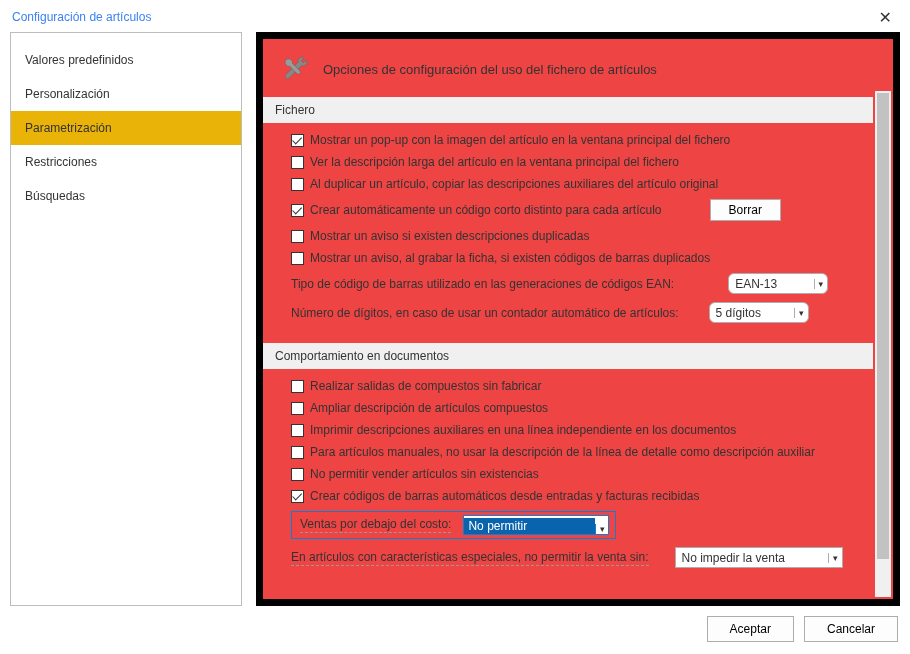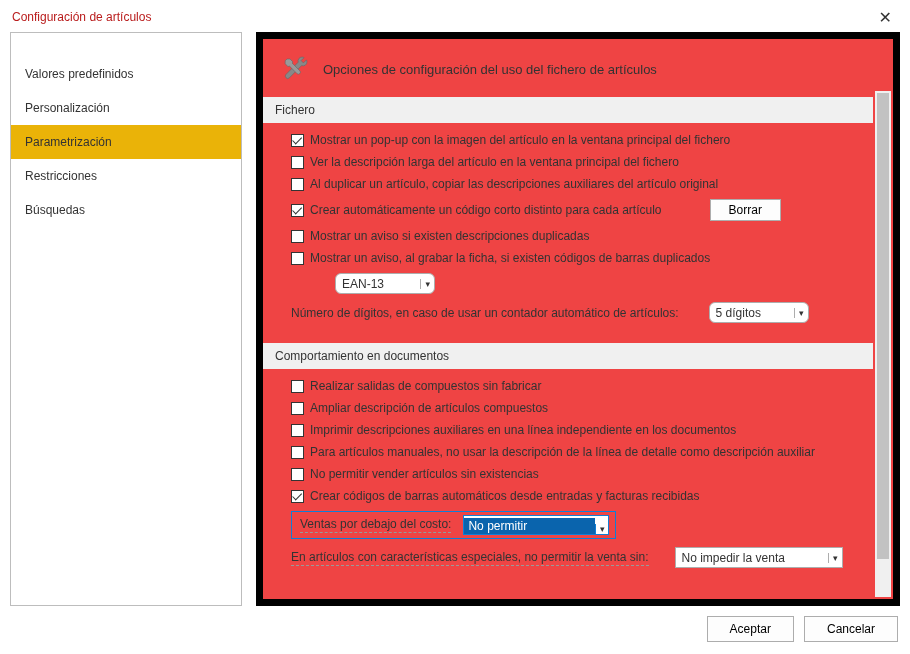--- a/index.html
+++ b/index.html
@@ -10,28 +10,28 @@
   color: #333;
   width: 910px;
   height: 654px;
   overflow: hidden;
 }
 .dialog { width: 910px; height: 654px; display: flex; flex-direction: column; }
 .titlebar {
   display: flex; justify-content: space-between; align-items: center;
   padding: 6px 10px 4px 12px; height: 32px;
 }
-.titlebar .title { font-size: 12px; color: #b91c1c; }
+.titlebar .title { font-size: 12px; color: #3b82f6; }
 .titlebar .close { font-size: 16px; font-weight: 300; cursor: pointer; padding: 0 8px; font-family: Arial, sans-serif; color: #333; }
 .body {
   flex: 1; display: flex; gap: 14px; padding: 0 10px 0 10px;
 }
 .sidebar {
   width: 232px; border: 1px solid #bdbdbd; background: #fff;
-  padding-top: 24px;
+  padding-top: 10px;
 }
 .sidebar-item {
   padding: 10px 14px; font-size: 12px; color: #333; cursor: pointer;
 }
 .sidebar-item.selected { background: #eab308; }
 .content {
   flex: 1; border: 7px solid #000000; background: #ef4444; position: relative;
   display: flex; flex-direction: column;
 }
 .content-header {
@@ -161,20 +161,21 @@
             </div>
             <div class="row">
               <span class="checkbox"></span>
               <span>Mostrar un aviso si existen descripciones duplicadas</span>
             </div>
             <div class="row">
               <span class="checkbox"></span>
               <span>Mostrar un aviso, al grabar la ficha, si existen códigos de barras duplicados</span>
             </div>
             <div class="inline-row">
+              <span class="label-text">Tipo de código de barras utilizado en las generaciones de códigos EAN:</span>
               <span style="flex:0 0 34px"></span>
               <span class="select w100">
                 <span>EAN-13</span>
                 <span class="caret">▾</span>
               </span>
             </div>
             <div class="inline-row">
               <span class="label-text">Número de dígitos, en caso de usar un contador automático de artículos:</span>
               <span style="flex:0 0 10px"></span>
               <span class="select w100">

